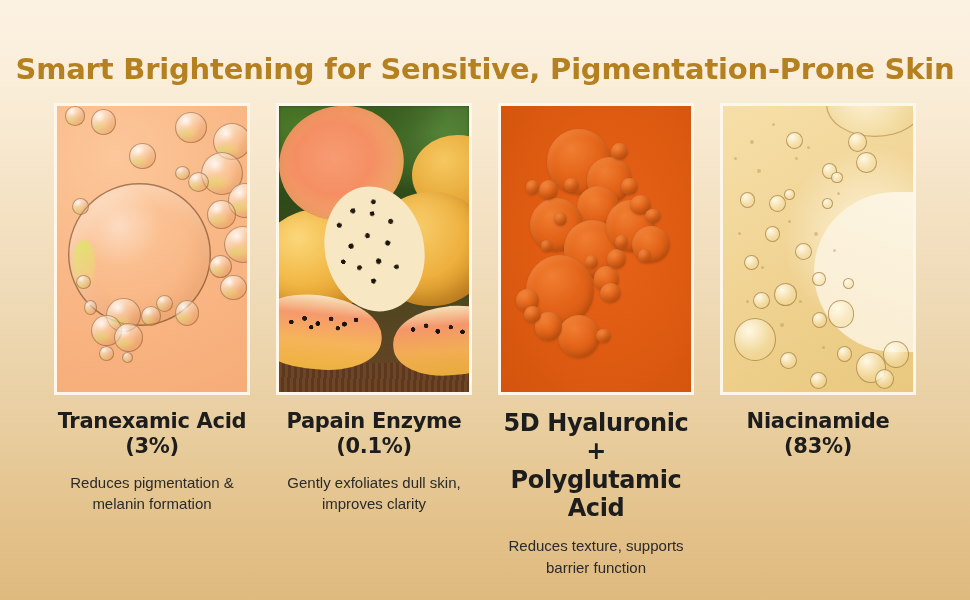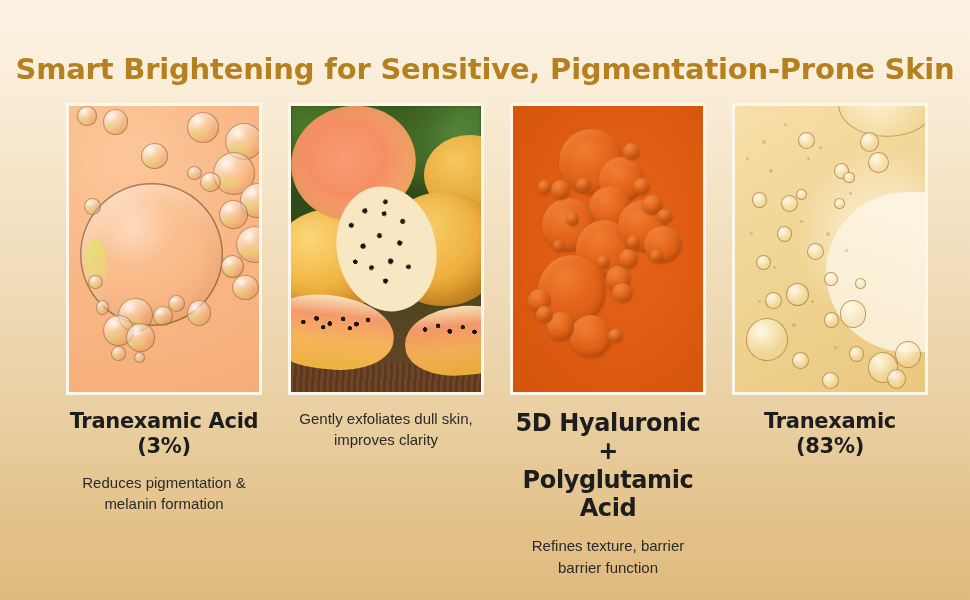--- a/index.html
+++ b/index.html
@@ -34,21 +34,21 @@
     font-weight:700;
     letter-spacing:-0.2px;
     color:#b5801f;
     white-space:nowrap;
   }
 
   
   .columns {
     position:absolute;
     top:103px;
-    left:64px;
+    left:52px;
     width:866px;
     display:flex;
     justify-content:space-between;
   }
   .col { width:200px; display:flex; flex-direction:column; align-items:center; }
 
   .photo-frame {
     width:196px;
     height:292px;
     background:#fdf6ea;
@@ -305,20 +305,24 @@
         <div class="fruit whole-r"></div>
         <div class="half"></div>
         <div class="half-cav"></div>
         <div class="seeds-a"></div>
         <div class="table"></div>
         <div class="slice-l"></div>
         <div class="slice-r"></div>
         <div class="seeds-b"></div>
         <div class="seeds-c"></div>
       </div>
+    </div>
+    <div class="ing-name">
+      <span>Papain Enzyme</span><br>
+      <span>(0.1%)</span>
     </div>
     <div class="ing-desc">Gently exfoliates dull skin, improves clarity</div>
   </div>
 
   <div class="col col-3">
     <div class="photo-frame">
       <div class="photo ph3">
         <div class="b" style="left:24%;top:8%;width:34%;height:23%;"></div>
         <div class="b" style="left:45%;top:18%;width:24%;height:16%;"></div>
         <div class="b" style="left:40%;top:28%;width:22%;height:15%;"></div>
@@ -346,21 +350,21 @@
         <div class="b" style="left:44%;top:52%;width:7%;height:5%;"></div>
         <div class="b" style="left:72%;top:50%;width:7%;height:5%;"></div>
         <div class="b" style="left:21%;top:47%;width:6%;height:4%;"></div>
         <div class="b" style="left:50%;top:78%;width:8%;height:5%;"></div>
       </div>
     </div>
     <div class="ing-name">
       <span>5D Hyaluronic +</span><br>
       <span>Polyglutamic Acid</span>
     </div>
-    <div class="ing-desc">Refines texture, barrier barrier function</div>
+    <div class="ing-desc">Reduces texture, supports barrier function</div>
   </div>
 
   <div class="col col-4">
     <div class="photo-frame">
       <div class="photo ph4">
         <div class="blob"></div>
         <div class="bigbub"></div>
         <div class="b" style="left:33%;top:9%;width:9%;height:6%;"></div>
         <div class="b" style="left:66%;top:9%;width:10%;height:7%;"></div>
         <div class="b" style="left:70%;top:16%;width:11%;height:7.5%;"></div>
@@ -398,18 +402,18 @@
         <div class="sp" style="left:40%;top:68%;width:3px;height:3px;"></div>
         <div class="sp" style="left:58%;top:50%;width:3px;height:3px;"></div>
         <div class="sp" style="left:30%;top:76%;width:4px;height:4px;"></div>
         <div class="sp" style="left:12%;top:68%;width:3px;height:3px;"></div>
         <div class="sp" style="left:52%;top:84%;width:3px;height:3px;"></div>
         <div class="sp" style="left:38%;top:18%;width:3px;height:3px;"></div>
         <div class="sp" style="left:6%;top:18%;width:3px;height:3px;"></div>
       </div>
     </div>
     <div class="ing-name">
-      <span>Tranexamic</span><br>
+      <span>Niacinamide</span><br>
       <span>(83%)</span>
     </div>
   </div>
 
 </div>
 
 </body></html>

